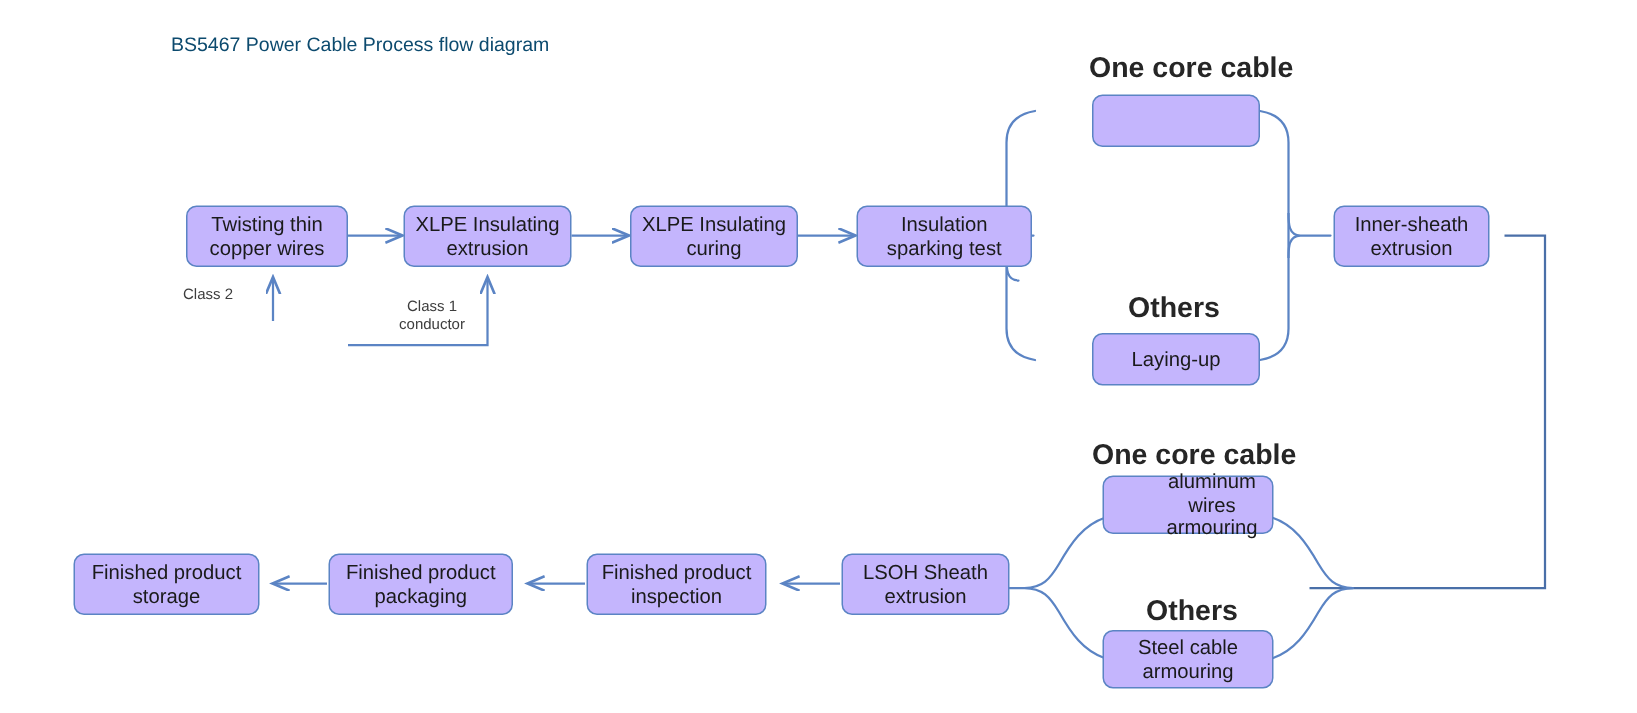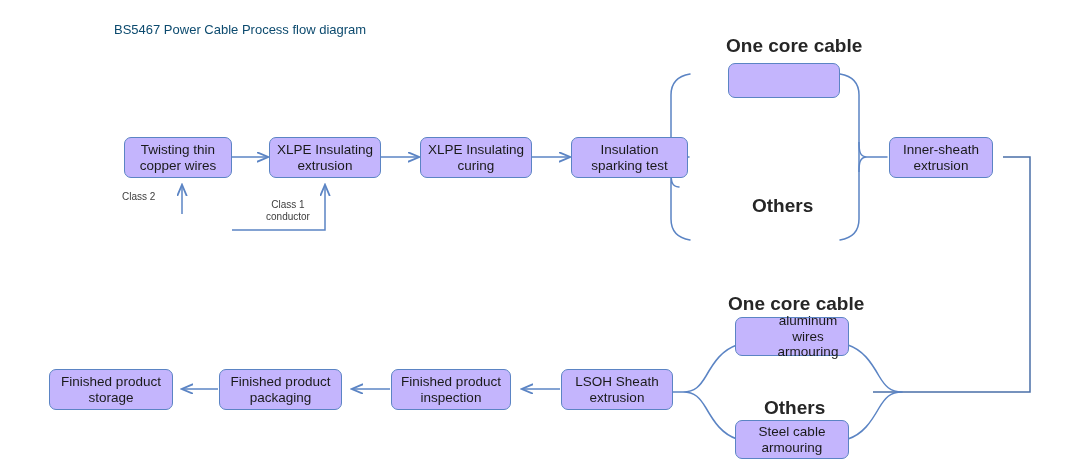--- a/index.html
+++ b/index.html
@@ -93,20 +93,21 @@
 extrusion</div>
 
   <div class="node" style="left:420px;top:137px;width:112px;height:41px;white-space:pre-line;">XLPE Insulating
 curing</div>
 
   <div class="node" style="left:571px;top:137px;width:117px;height:41px;white-space:pre-line;">Insulation
 sparking test</div>
 
   <div class="node" style="left:728px;top:63px;width:112px;height:35px;"></div>
 
+  <div class="node" style="left:728px;top:222px;width:112px;height:35px;white-space:pre-line;">Laying-up</div>
 
   <div class="node" style="left:889px;top:137px;width:104px;height:41px;white-space:pre-line;">Inner-sheath
 extrusion</div>
 
   <div class="node" style="left:735px;top:317px;width:114px;height:39px;white-space:pre-line;padding-left:36px;">aluminum wires
 armouring</div>
 
   <div class="node" style="left:735px;top:420px;width:114px;height:39px;white-space:pre-line;">Steel cable
 armouring</div>
 

